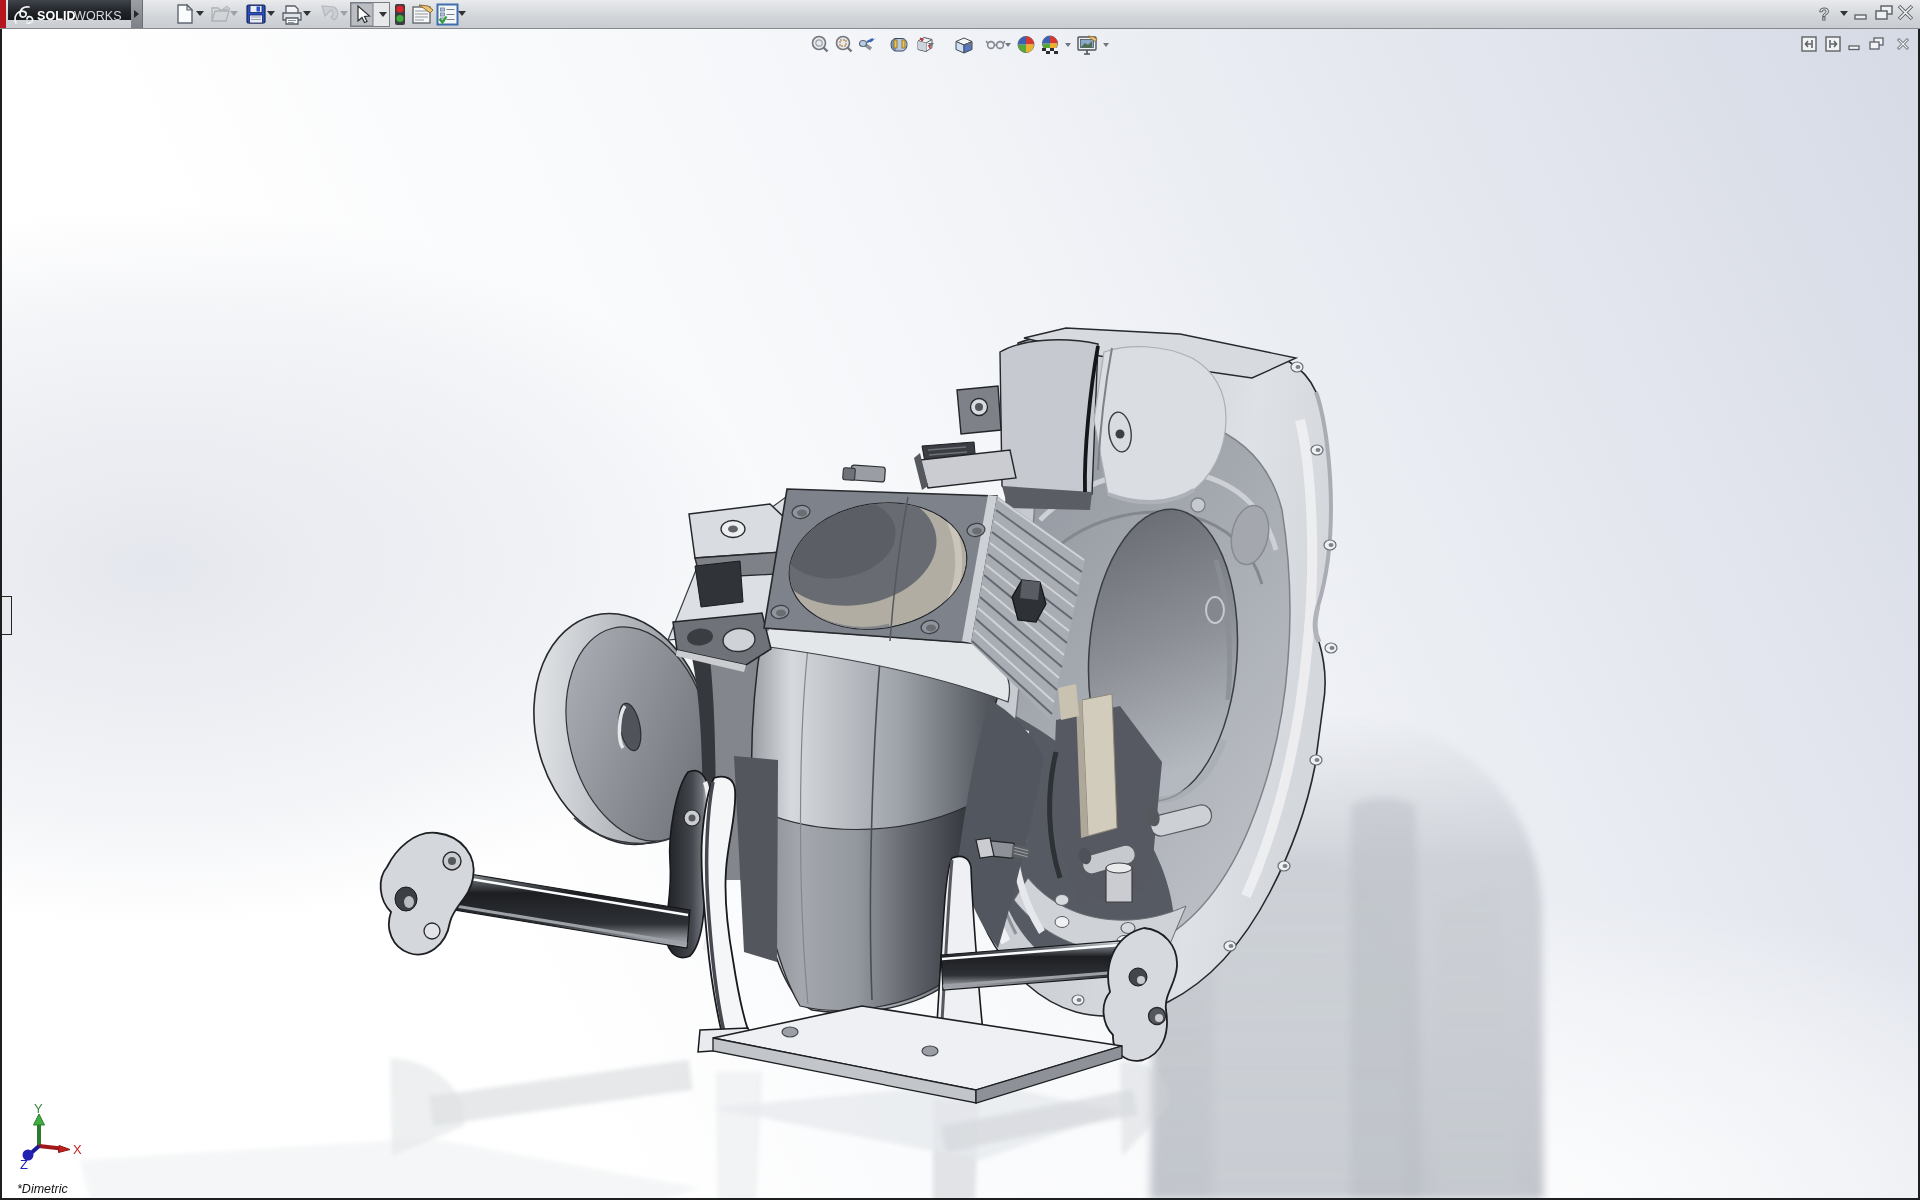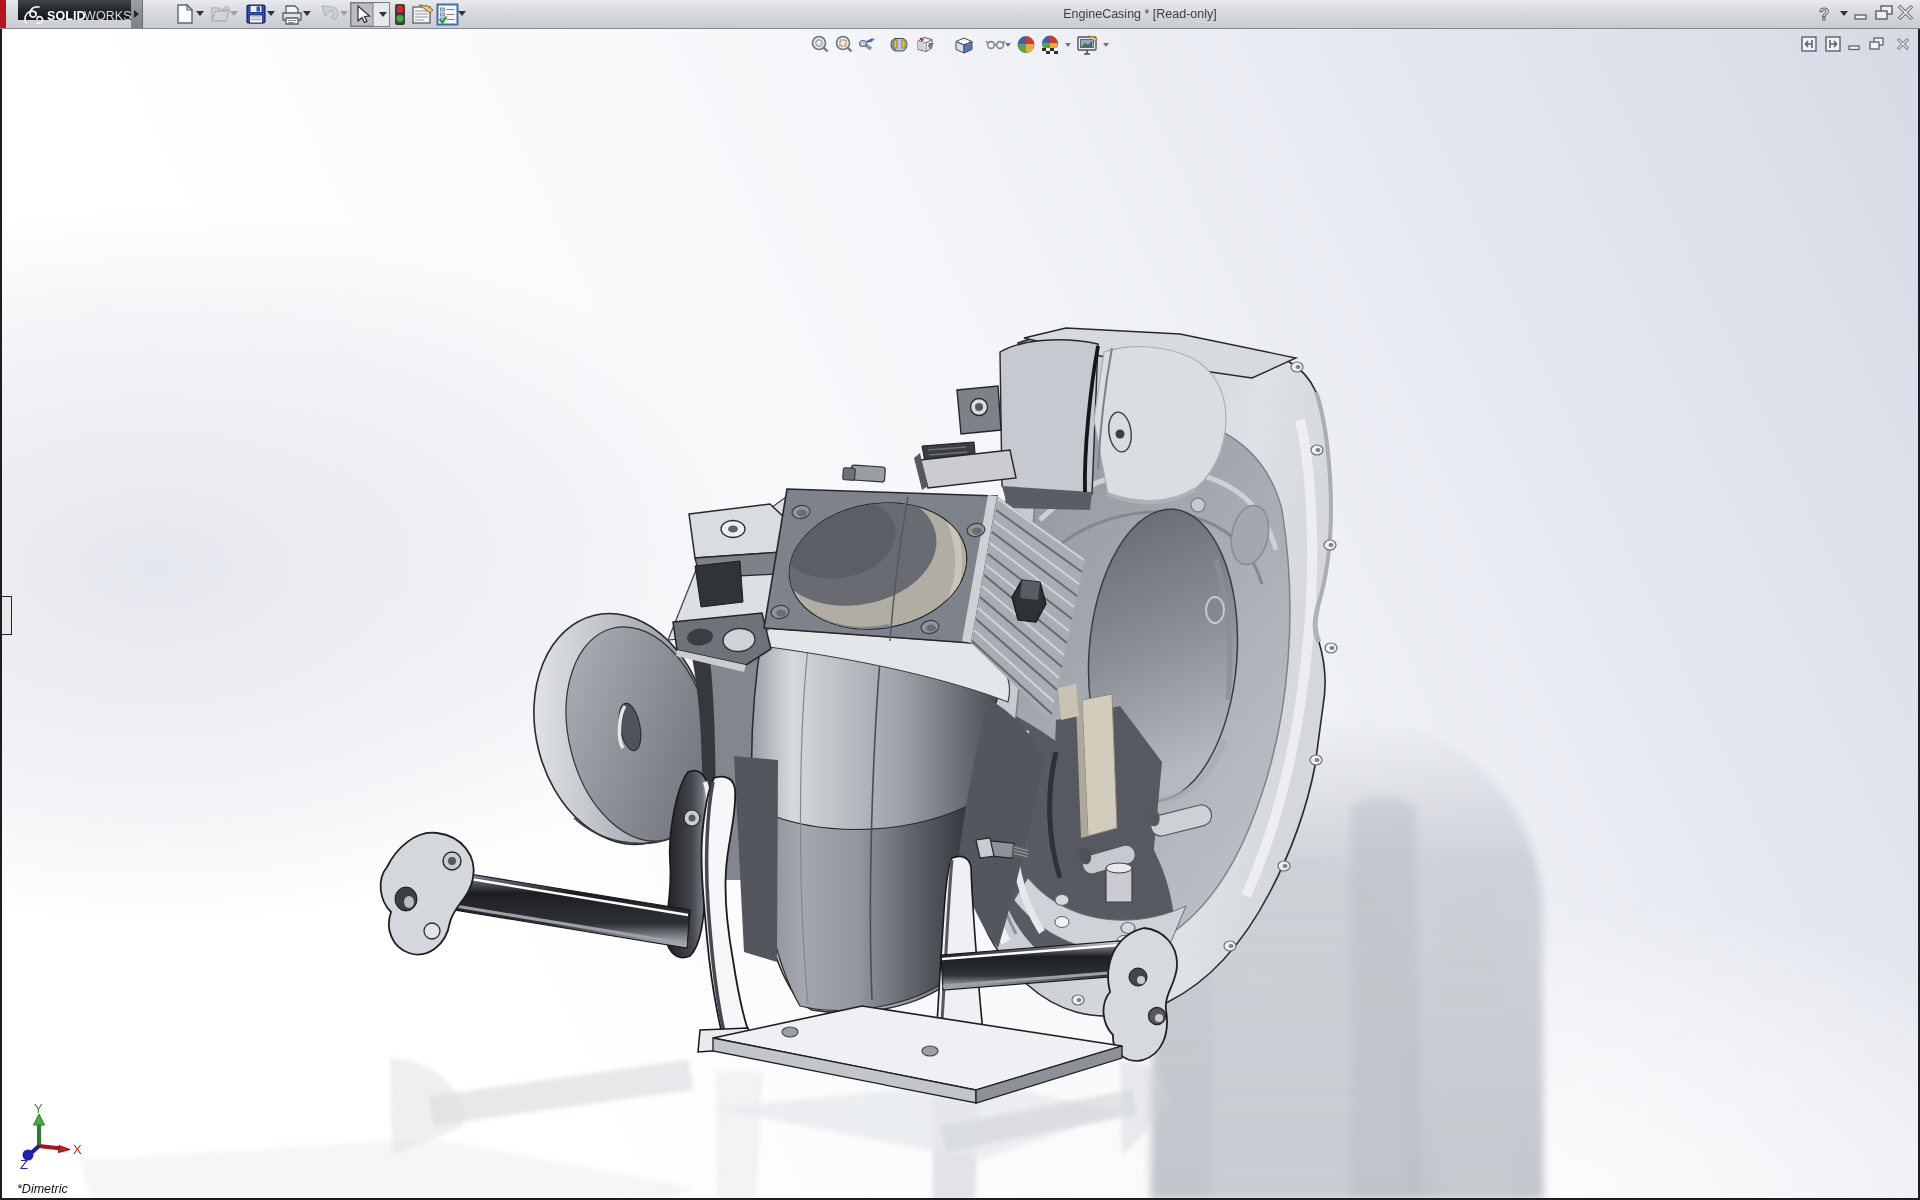--- a/index.html
+++ b/index.html
@@ -1,19 +1,19 @@
 <!DOCTYPE html>
 <html><head>
 <meta charset="utf-8">
 <style>
 html,body{margin:0;padding:0;width:1920px;height:1200px;overflow:hidden;font-family:"Liberation Sans",sans-serif;}
 #win{position:absolute;left:0;top:0;width:1920px;height:1200px;background:#000;}
 #titlebar{position:absolute;left:0;top:0;width:1920px;height:28px;background:linear-gradient(#e8eaec,#d2d5d9 60%,#c9ccd0);}
 #redstrip{position:absolute;left:0;top:0;width:6px;height:28px;background:#b5161d;}
-#logoblk{position:absolute;left:18px;top:0;width:125px;height:20px;background:linear-gradient(#3f444b,#22252a 55%,#16181c);}
+#logoblk{position:absolute;left:8px;top:0;width:125px;height:20px;background:linear-gradient(#3f444b,#22252a 55%,#16181c);}
 #logoblk svg{position:absolute;left:2px;top:3px;}
 #swbtn{position:absolute;left:131px;top:0;width:11px;height:28px;background:linear-gradient(#9b9ea3,#7e8187);border-right:1px solid #6a6d72;}
 #swbtn:before{content:"";position:absolute;left:3px;top:10px;border-left:5px solid #26282c;border-top:4px solid transparent;border-bottom:4px solid transparent;}
 #titletext{position:absolute;left:360px;top:0;width:1560px;height:28px;text-align:center;line-height:28px;font-size:12.5px;color:#3c3f43;}
 #tbline{position:absolute;left:0;top:28px;width:1920px;height:1px;background:#87898d;}
 #viewport{position:absolute;left:2px;top:29px;width:1916px;height:1169px;
  background:
   radial-gradient(ellipse 820px 480px at 8% 46%, rgba(211,215,226,0.6) 0%, rgba(214,218,228,0.3) 50%, rgba(214,218,228,0) 75%),
   radial-gradient(ellipse 950px 430px at 80% 100%, rgba(255,255,255,0.8) 0%, rgba(255,255,255,0.35) 45%, rgba(255,255,255,0) 70%),
   linear-gradient(65deg, #ffffff 25%, #f4f6f9 55%, #d6dae5 100%);
@@ -36,21 +36,20 @@
     <svg width="122" height="24" viewBox="0 0 122 24">
       <g fill="none" stroke="#f2f3f4" stroke-width="1.7" stroke-linecap="round">
         <path d="M6 20 C 4 16 5 11 9 9 C 13 7 17 9 16 12 C 15 15 10 15 10 11 C 10 6 14 3 19 4"></path>
         <path d="M17 20 C 21 21 24 18 22 15 C 21 13 17 13 17 16"></path>
       </g>
       <text x="27" y="17" fill="#ffffff" font-size="12.5" font-weight="bold" letter-spacing="0.1">SOLID</text>
       <text x="64" y="17" fill="#d8dadc" font-size="12.5" font-weight="normal" letter-spacing="0.1">WORKS</text>
     </svg>
   </div>
   <div id="swbtn"></div>
-  <div id="titletext">EngineCasing * [Read-only]</div>
   <div id="tbline"></div>
   <div id="toolbaricons">
     <svg class="ticon" style="left:174px" width="22" height="22" viewBox="0 0 22 22">
       <path d="M4 2 h9 l5 5 v13 h-14 z" fill="#fbfcfd" stroke="#606770" stroke-width="1.4"></path>
       <path d="M13 2 l5 5 h-5 z" fill="#d7dde3" stroke="#606770" stroke-width="1.2"></path>
     </svg>
     <div class="darr" style="left:196px"></div>
     <svg class="ticon" style="left:209px" width="24" height="22" viewBox="0 0 24 22">
       <path d="M3 18 L6 8 H20 L17 18 Z" fill="#d2d5d8" stroke="#aeb1b5" stroke-width="1.3"></path>
       <path d="M3 18 V5 h6 l2 2 h7" fill="none" stroke="#aeb1b5" stroke-width="1.3"></path>

